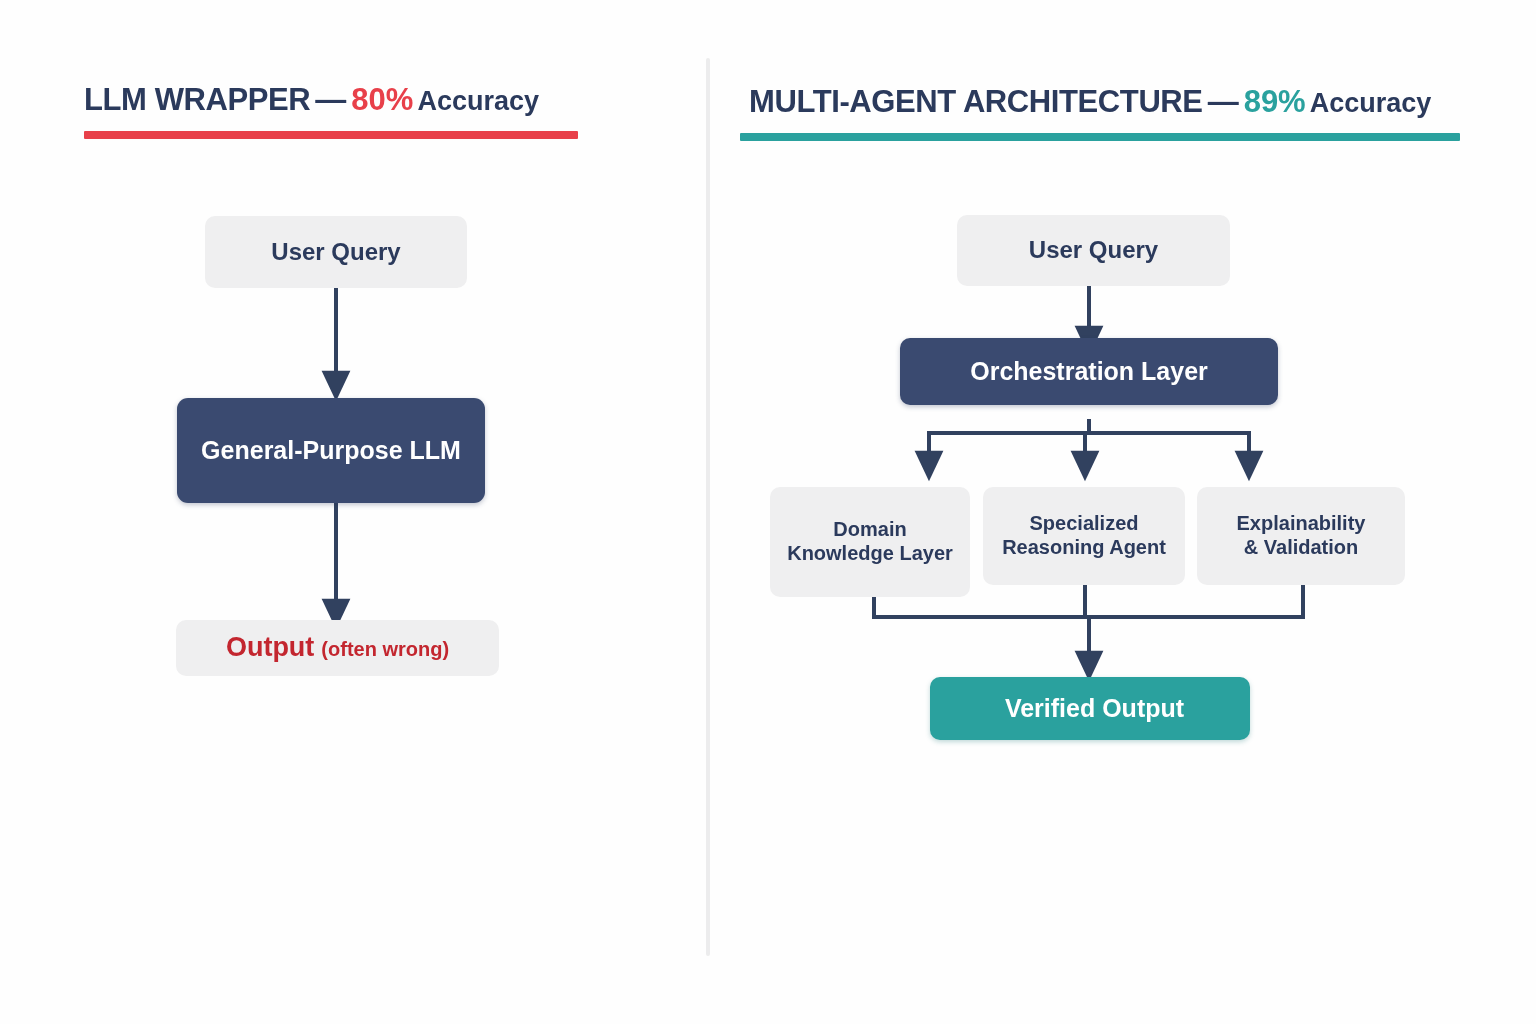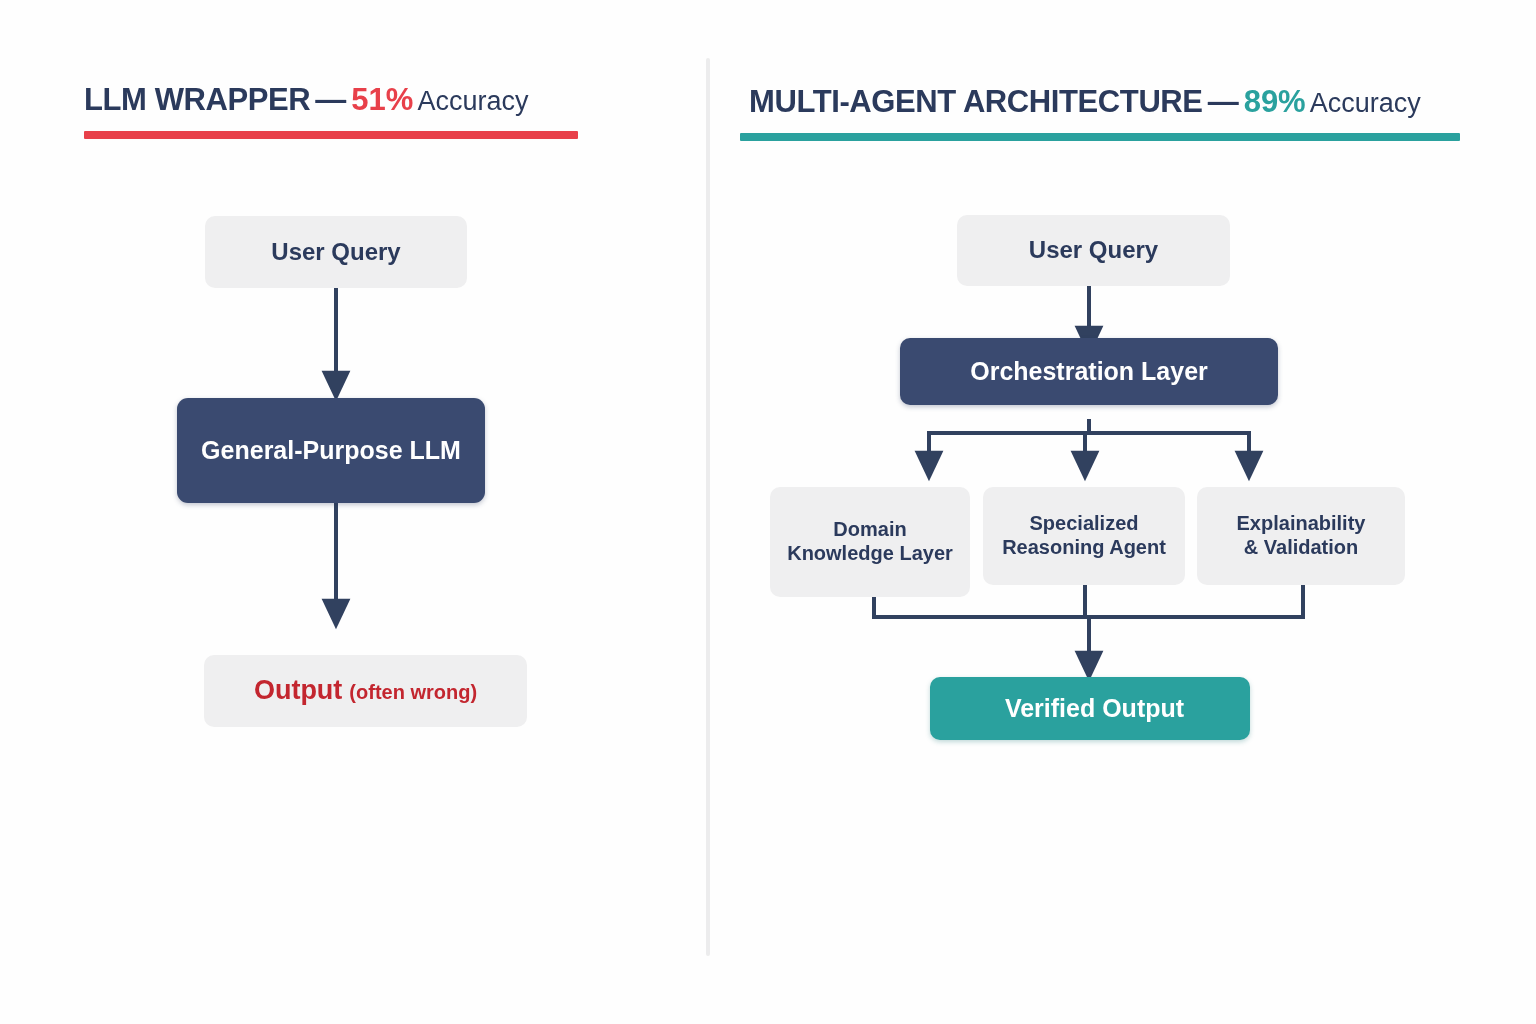--- a/index.html
+++ b/index.html
@@ -61,21 +61,21 @@
     font-weight: bold;
     color: #e8404a;
   }
   .head-pct-teal {
     font-size: 31px;
     font-weight: bold;
     color: #2aa19e;
   }
   .head-suffix {
     font-size: 27px;
-    font-weight: normal;
+    font-weight: bold;
     color: #2b3a5c;
     padding-left: 4px;
   }
   .rule {
     position: absolute;
     height: 8px;
     border-radius: 1px;
   }
   .rule-red  { background: #e8404a; }
   .rule-teal { background: #2aa19e; }
@@ -136,21 +136,21 @@
 </style>
 </head>
 <body>
 
 <div class="canvas">
 
   <div class="divider"></div>
 
   <div class="panel-head" style="left:84px; top:84px;">
     <span class="head-text">
-      <span class="head-main">LLM WRAPPER</span><span class="head-dash">—</span><span class="head-pct-red">51%</span><span class="head-suffix">Accuracy</span>
+      <span class="head-main">LLM WRAPPER</span><span class="head-dash">—</span><span class="head-pct-red">80%</span><span class="head-suffix">Accuracy</span>
     </span>
   </div>
   <div class="rule rule-red" style="left:84px; top:131px; width:494px;"></div>
 
   <div class="panel-head" style="left:749px; top:86px;">
     <span class="head-text">
       <span class="head-main">MULTI-AGENT ARCHITECTURE</span><span class="head-dash">—</span><span class="head-pct-teal">89%</span><span class="head-suffix">Accuracy</span>
     </span>
   </div>
   <div class="rule rule-teal" style="left:740px; top:133px; width:720px;"></div>
@@ -179,21 +179,21 @@
   </svg>
 
   <div class="node node-light" style="left:205px; top:216px; width:262px; height:72px; font-size:24px;">
     <span>User Query</span>
   </div>
 
   <div class="node node-navy" style="left:177px; top:398px; width:308px; height:105px; font-size:25px; border-radius:11px;justify-content:center;">
     <span>General-Purpose LLM</span>
   </div>
 
-  <div class="node node-out-red" style="left:176px; top:655px; width:323px; height:72px;margin-left:28px;">
+  <div class="node node-out-red" style="left:176px; top:620px; width:323px; height:56px;">
     <span style="display:flex; align-items:baseline;">
       <span class="out-strong">Output</span>
       <span class="out-weak">(often wrong)</span>
     </span>
   </div>
 
   <div class="node node-light" style="left:957px; top:215px; width:273px; height:71px; font-size:24px;">
     <span>User Query</span>
   </div>
 

